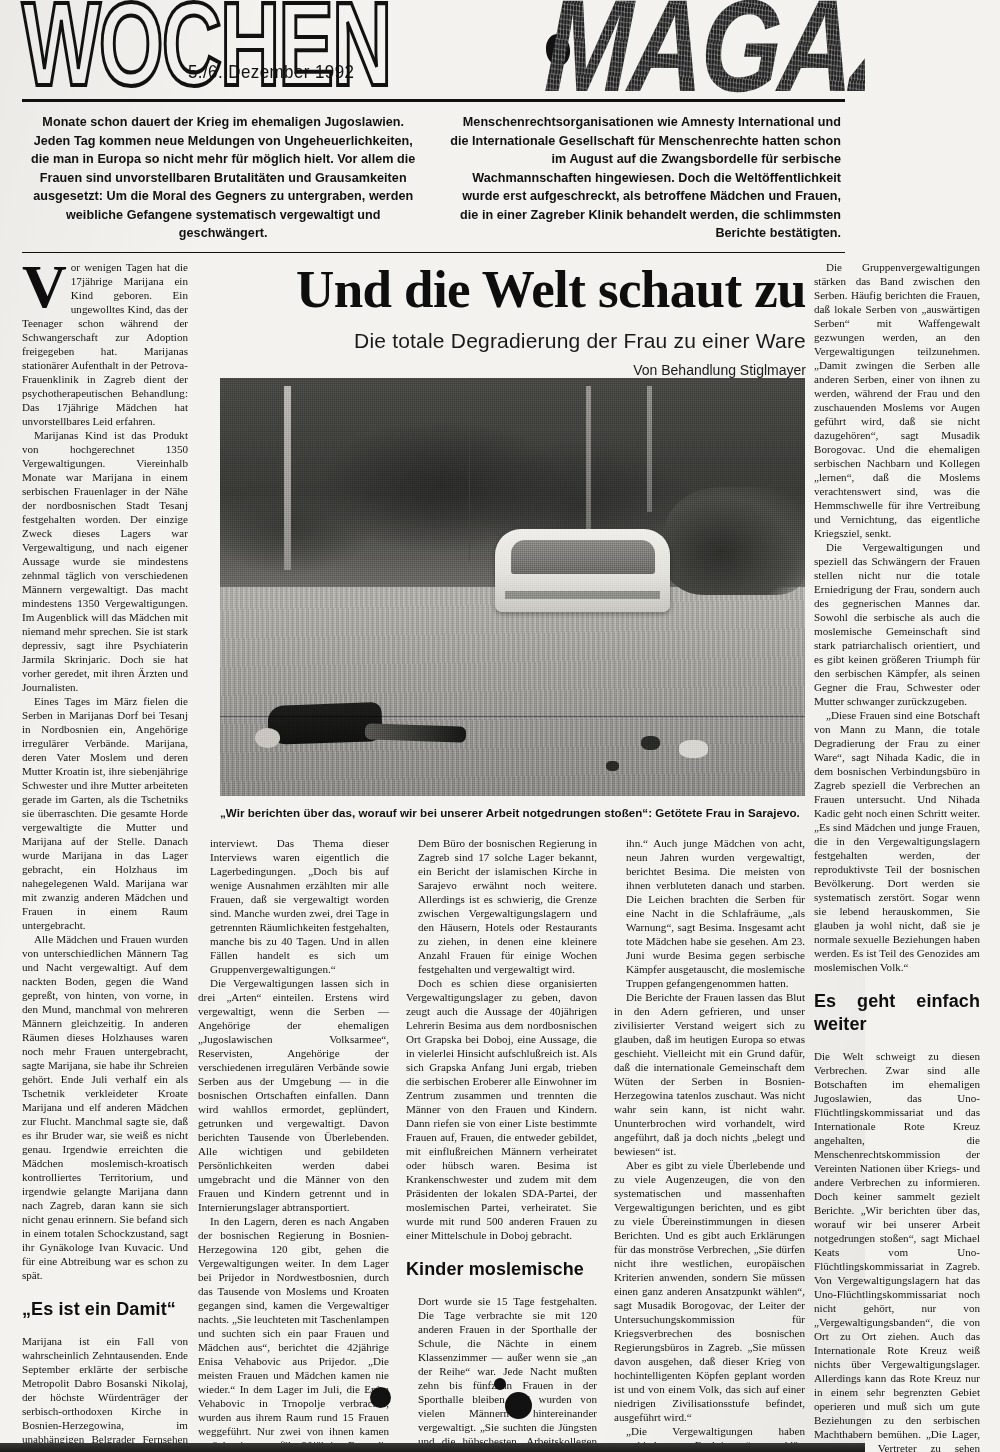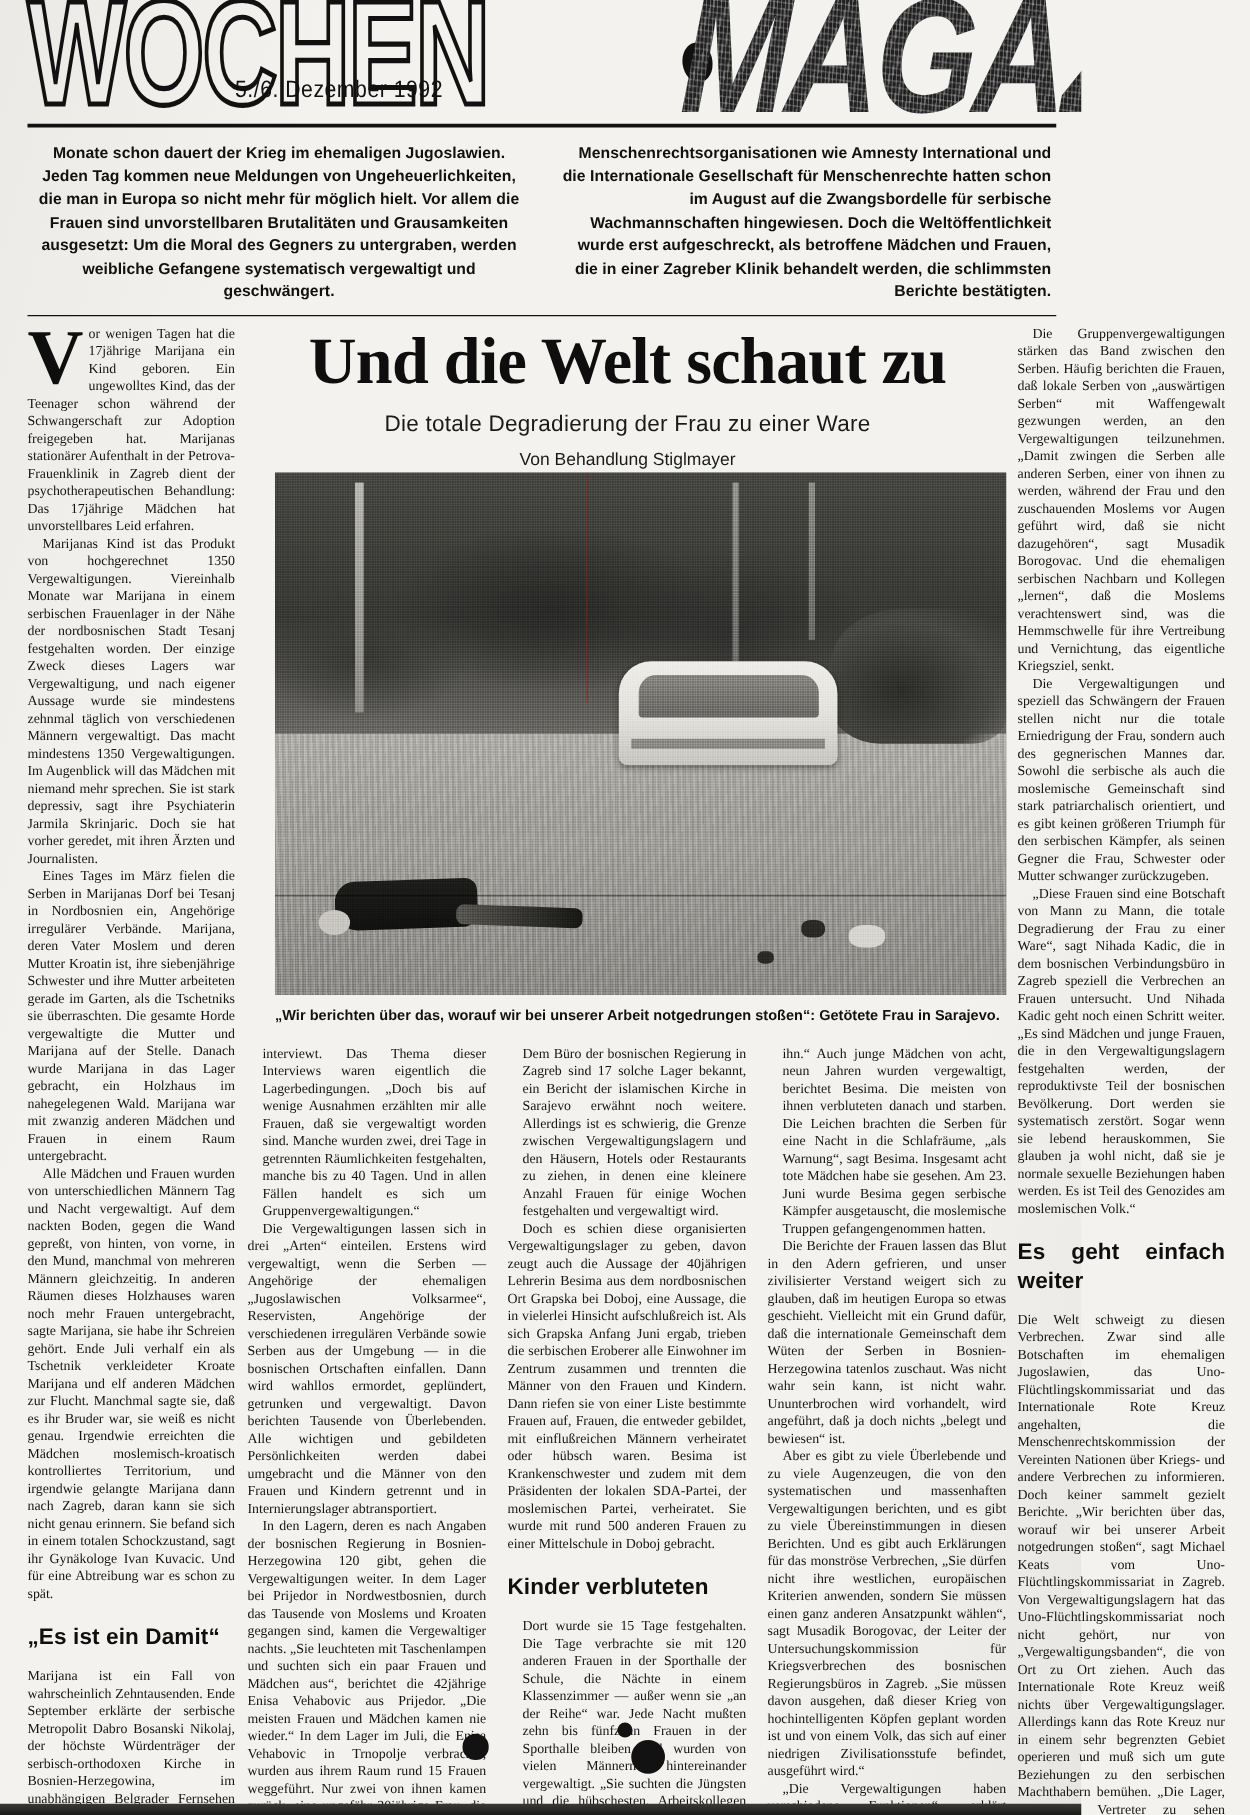--- a/index.html
+++ b/index.html
@@ -117,36 +117,36 @@
     color:#141414;
   }
   .col p{margin:0;text-indent:12px;}
   .col p.first{text-indent:0;}
 
   #col1{ left:0;    width:166px; }
   #col5{ left:792px;width:166px; }
 
   .headwrap{
     position:absolute;left:176px;top:2px;width:608px;
-    text-align:center;
+    text-align:right;
   }
   .headline{
     font-family:"Liberation Serif", serif;
     font-weight:700;
     font-size:53px;
     line-height:1.02;
     letter-spacing:-0.6px;
     color:#0e0e0e;
     margin:0;
     white-space:nowrap;
   }
   .subhead{
     font-family:"Liberation Sans", sans-serif;
     font-weight:400;
-    font-size:18px;
+    font-size:21px;
     margin-top:13px;
     color:#1a1a1a;
     letter-spacing:0.2px;
   }
   .byline{
     font-family:"Liberation Sans", sans-serif;
     font-weight:400;
     font-size:14px;
     margin-top:9px;
     color:#1a1a1a;
@@ -374,21 +374,21 @@
     <div class="lower">
       <div class="lcol">
         <p class="first">interviewt. Das Thema dieser Interviews waren eigentlich die Lagerbedingungen. „Doch bis auf wenige Ausnahmen erzählten mir alle Frauen, daß sie vergewaltigt worden sind. Manche wurden zwei, drei Tage in getrennten Räumlichkeiten festgehalten, manche bis zu 40 Tagen. Und in allen Fällen handelt es sich um Gruppenvergewaltigungen.“</p>
         <p>Die Vergewaltigungen lassen sich in drei „Arten“ einteilen. Erstens wird vergewaltigt, wenn die Serben — Angehörige der ehemaligen „Jugoslawischen Volksarmee“, Reservisten, Angehörige der verschiedenen irregulären Verbände sowie Serben aus der Umgebung — in die bosnischen Ortschaften einfallen. Dann wird wahllos ermordet, geplündert, getrunken und vergewaltigt. Davon berichten Tausende von Überlebenden. Alle wichtigen und gebildeten Persönlichkeiten werden dabei umgebracht und die Männer von den Frauen und Kindern getrennt und in Internierungslager abtransportiert.</p>
         <p>In den Lagern, deren es nach Angaben der bosnischen Regierung in Bosnien-Herzegowina 120 gibt, gehen die Vergewaltigungen weiter. In dem Lager bei Prijedor in Nordwestbosnien, durch das Tausende von Moslems und Kroaten gegangen sind, kamen die Vergewaltiger nachts. „Sie leuchteten mit Taschenlampen und suchten sich ein paar Frauen und Mädchen aus“, berichtet die 42jährige Enisa Vehabovic aus Prijedor. „Die meisten Frauen und Mädchen kamen nie wieder.“ In dem Lager im Juli, die Enisa Vehabovic in Trnopolje verbrachte, wurden aus ihrem Raum rund 15 Frauen weggeführt. Nur zwei von ihnen kamen zurück, eine ungefähr 30jährige Frau, die im vierten Monat schwanger war und nach der Vergewaltigung eine Fehlgeburt hatte, sowie ein 14jähriges Mädchen, die Schwester der Freundin von Enisas Bruder. „Sie blutete fürchterlich und starb ständig: ,Mama, bring mich zu einem Arzt.“</p>
 
       </div>
       <div class="lcol">
         <p class="first">Dem Büro der bosnischen Regierung in Zagreb sind 17 solche Lager bekannt, ein Bericht der islamischen Kirche in Sarajevo erwähnt noch weitere. Allerdings ist es schwierig, die Grenze zwischen Vergewaltigungslagern und den Häusern, Hotels oder Restaurants zu ziehen, in denen eine kleinere Anzahl Frauen für einige Wochen festgehalten und vergewaltigt wird.</p>
         <p>Doch es schien diese organisierten Vergewaltigungslager zu geben, davon zeugt auch die Aussage der 40jährigen Lehrerin Besima aus dem nordbosnischen Ort Grapska bei Doboj, eine Aussage, die in vielerlei Hinsicht aufschlußreich ist. Als sich Grapska Anfang Juni ergab, trieben die serbischen Eroberer alle Einwohner im Zentrum zusammen und trennten die Männer von den Frauen und Kindern. Dann riefen sie von einer Liste bestimmte Frauen auf, Frauen, die entweder gebildet, mit einflußreichen Männern verheiratet oder hübsch waren. Besima ist Krankenschwester und zudem mit dem Präsidenten der lokalen SDA-Partei, der moslemischen Partei, verheiratet. Sie wurde mit rund 500 anderen Frauen zu einer Mittelschule in Doboj gebracht.</p>
-        <h3 class="sect">Kinder verbluteten</h3>
+        <h3 class="sect">Kinder moslemische</h3>
         <p class="first">Dort wurde sie 15 Tage festgehalten. Die Tage verbrachte sie mit 120 anderen Frauen in der Sporthalle der Schule, die Nächte in einem Klassenzimmer — außer wenn sie „an der Reihe“ war. Jede Nacht mußten zehn bis fünfzehn Frauen in der Sporthalle bleiben und wurden von vielen Männern hintereinander vergewaltigt. „Sie suchten die Jüngsten und die hübschesten, Arbeitskollegen meines Mannes“, sagt Besima. „Meistens rochen sie nach Alkohol, und manche von ihnen wurden auch von anderen Serben gezwungen, an den Vergewaltigungen teilzunehmen. Und während der Vergewaltigungen prahlten sie. Sie sagten, zum werdet ihr einen kleinen Tschetnik gebären und unser Volk vermehren, oder, ihr wolltet Izetbegovic (der bosnische Präsident, ein Moslem), da habt ihr</p>
       </div>
       <div class="lcol">
         <p class="first">ihn.“ Auch junge Mädchen von acht, neun Jahren wurden vergewaltigt, berichtet Besima. Die meisten von ihnen verbluteten danach und starben. Die Leichen brachten die Serben für eine Nacht in die Schlafräume, „als Warnung“, sagt Besima. Insgesamt acht tote Mädchen habe sie gesehen. Am 23. Juni wurde Besima gegen serbische Kämpfer ausgetauscht, die moslemische Truppen gefangengenommen hatten.</p>
         <p>Die Berichte der Frauen lassen das Blut in den Adern gefrieren, und unser zivilisierter Verstand weigert sich zu glauben, daß im heutigen Europa so etwas geschieht. Vielleicht mit ein Grund dafür, daß die internationale Gemeinschaft dem Wüten der Serben in Bosnien-Herzegowina tatenlos zuschaut. Was nicht wahr sein kann, ist nicht wahr. Ununterbrochen wird vorhandelt, wird angeführt, daß ja doch nichts „belegt und bewiesen“ ist.</p>
         <p>Aber es gibt zu viele Überlebende und zu viele Augenzeugen, die von den systematischen und massenhaften Vergewaltigungen berichten, und es gibt zu viele Übereinstimmungen in diesen Berichten. Und es gibt auch Erklärungen für das monströse Verbrechen, „Sie dürfen nicht ihre westlichen, europäischen Kriterien anwenden, sondern Sie müssen einen ganz anderen Ansatzpunkt wählen“, sagt Musadik Borogovac, der Leiter der Untersuchungskommission für Kriegsverbrechen des bosnischen Regierungsbüros in Zagreb. „Sie müssen davon ausgehen, daß dieser Krieg von hochintelligenten Köpfen geplant worden ist und von einem Volk, das sich auf einer niedrigen Zivilisationsstufe befindet, ausgeführt wird.“</p>
         <p>„Die Vergewaltigungen haben verschiedene Funktionen“, erklärt Borogovac. Zum einen stellen sie die Bestrafung der „Verräterinnen“ dar. Für sie, den Augen der Serben sind die Moslems ehemalige Serben, die während der 500jährigen türkischen Besetzung des Landes den Glauben des Feindes angenommen haben und auf seine Seite übergegangen sind. Deshalb wird auch möglichst erniedrigende Art vergewaltigt; meistens werden die Frauen kniend von hinten vergewaltigt, und die Vergewaltigungen finden öffentlich statt. Andere Serben sind zugegen, aber auch allernächste Verwandte der Opfer müssen zuschauen.</p>
       </div>
     </div>
 

